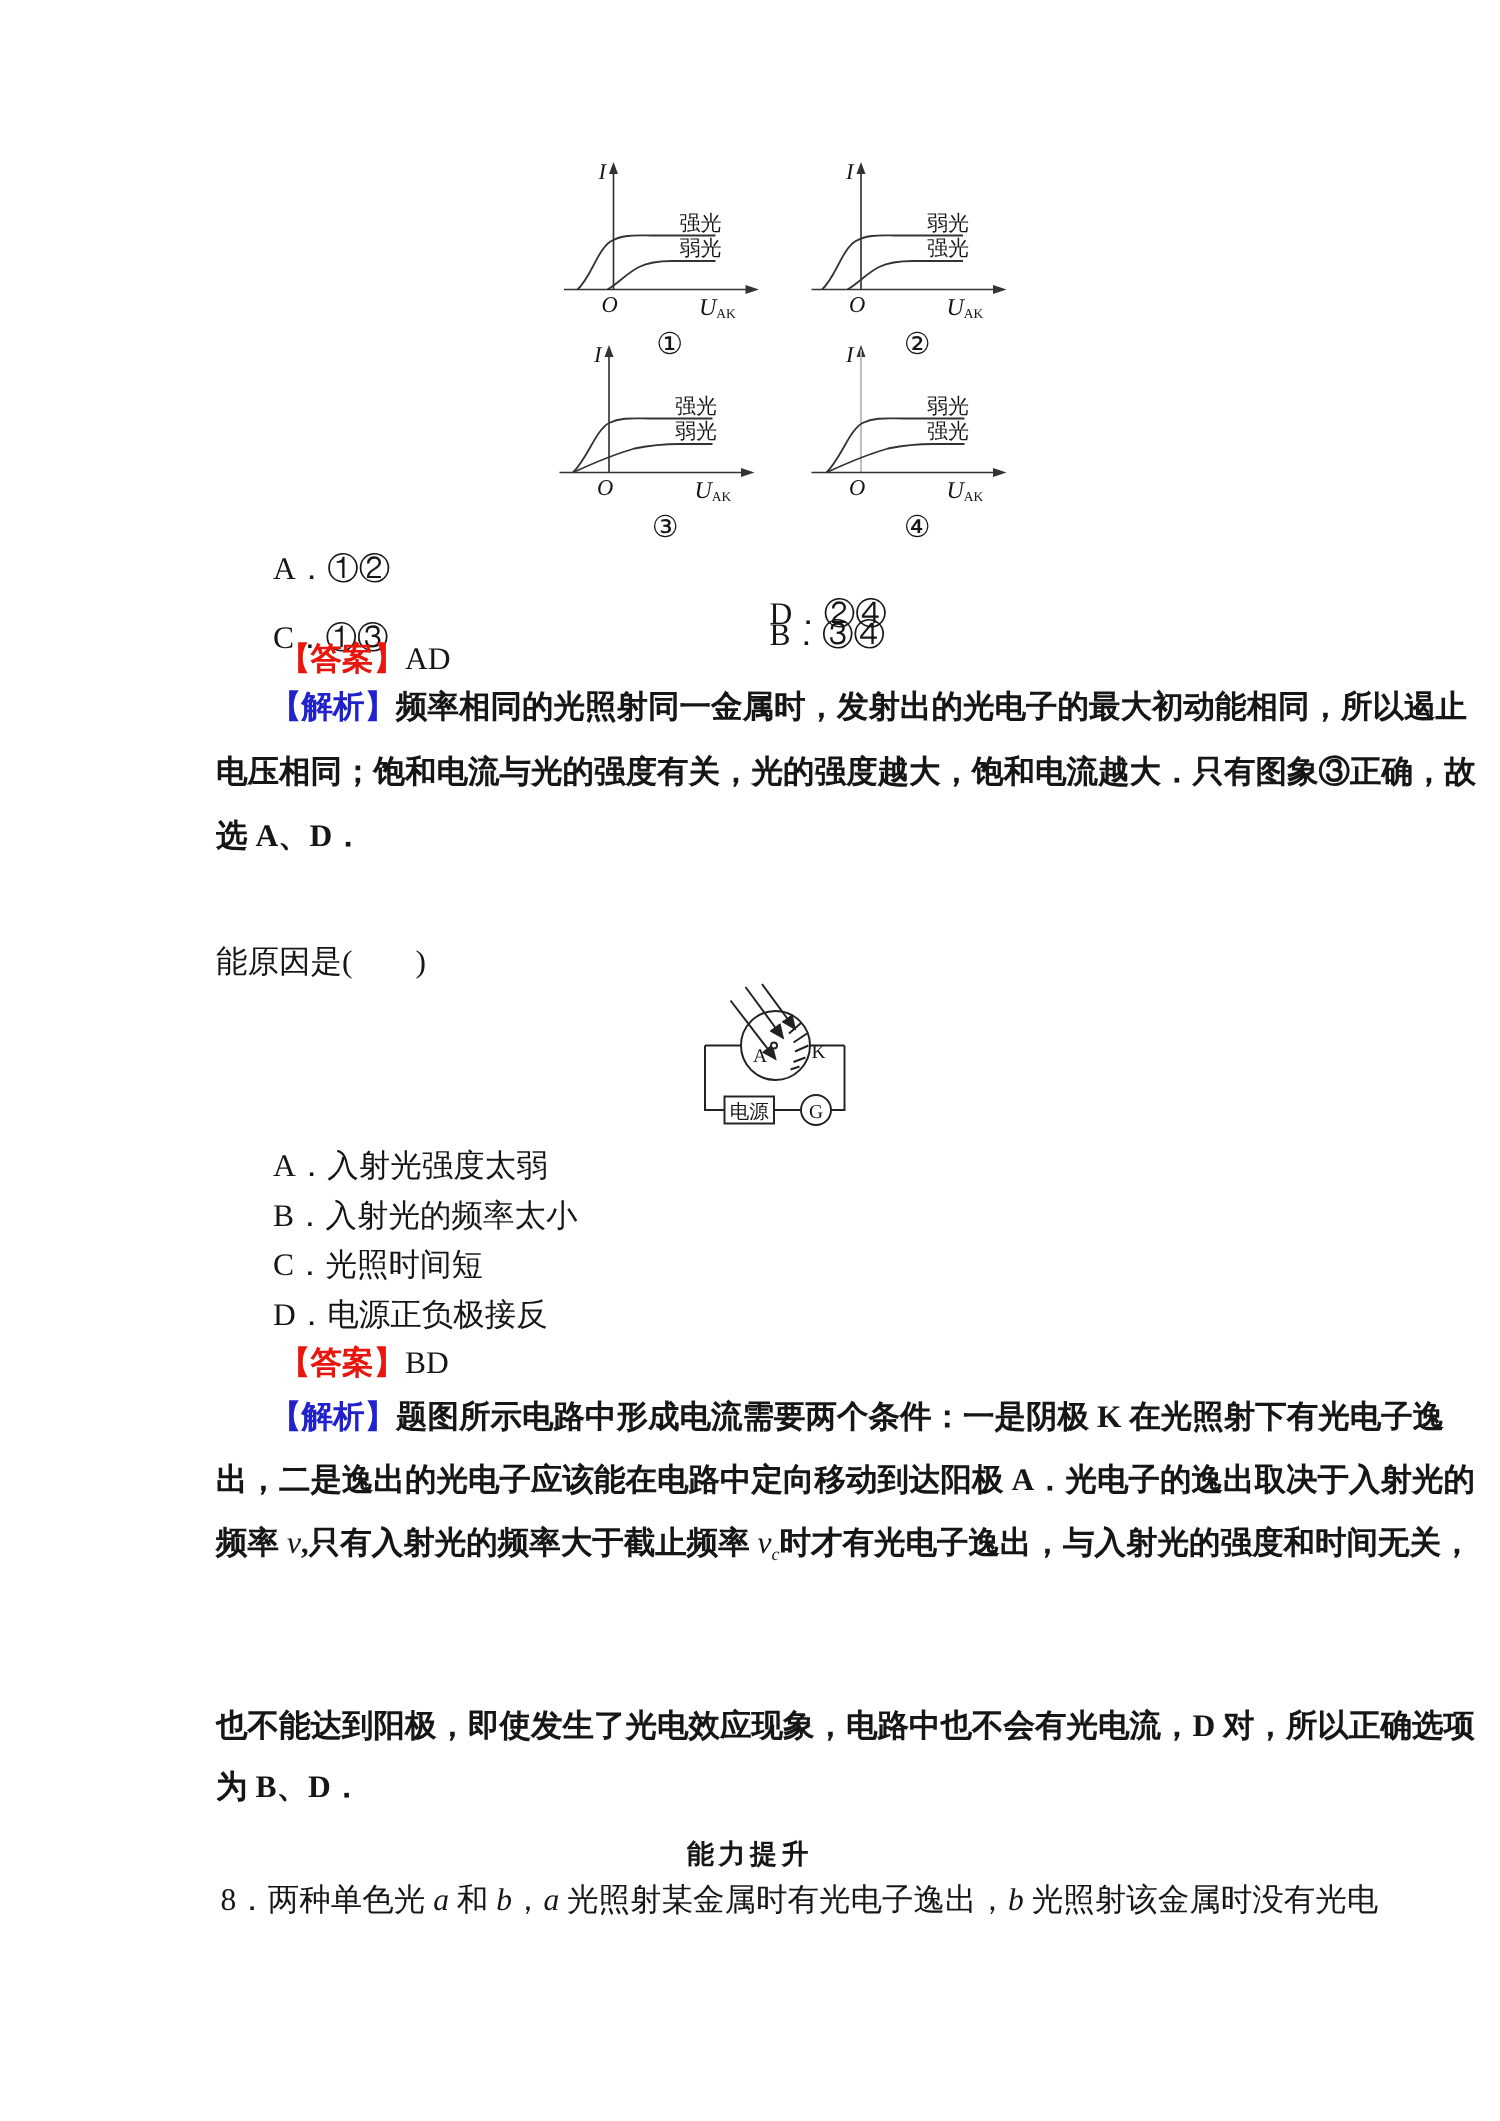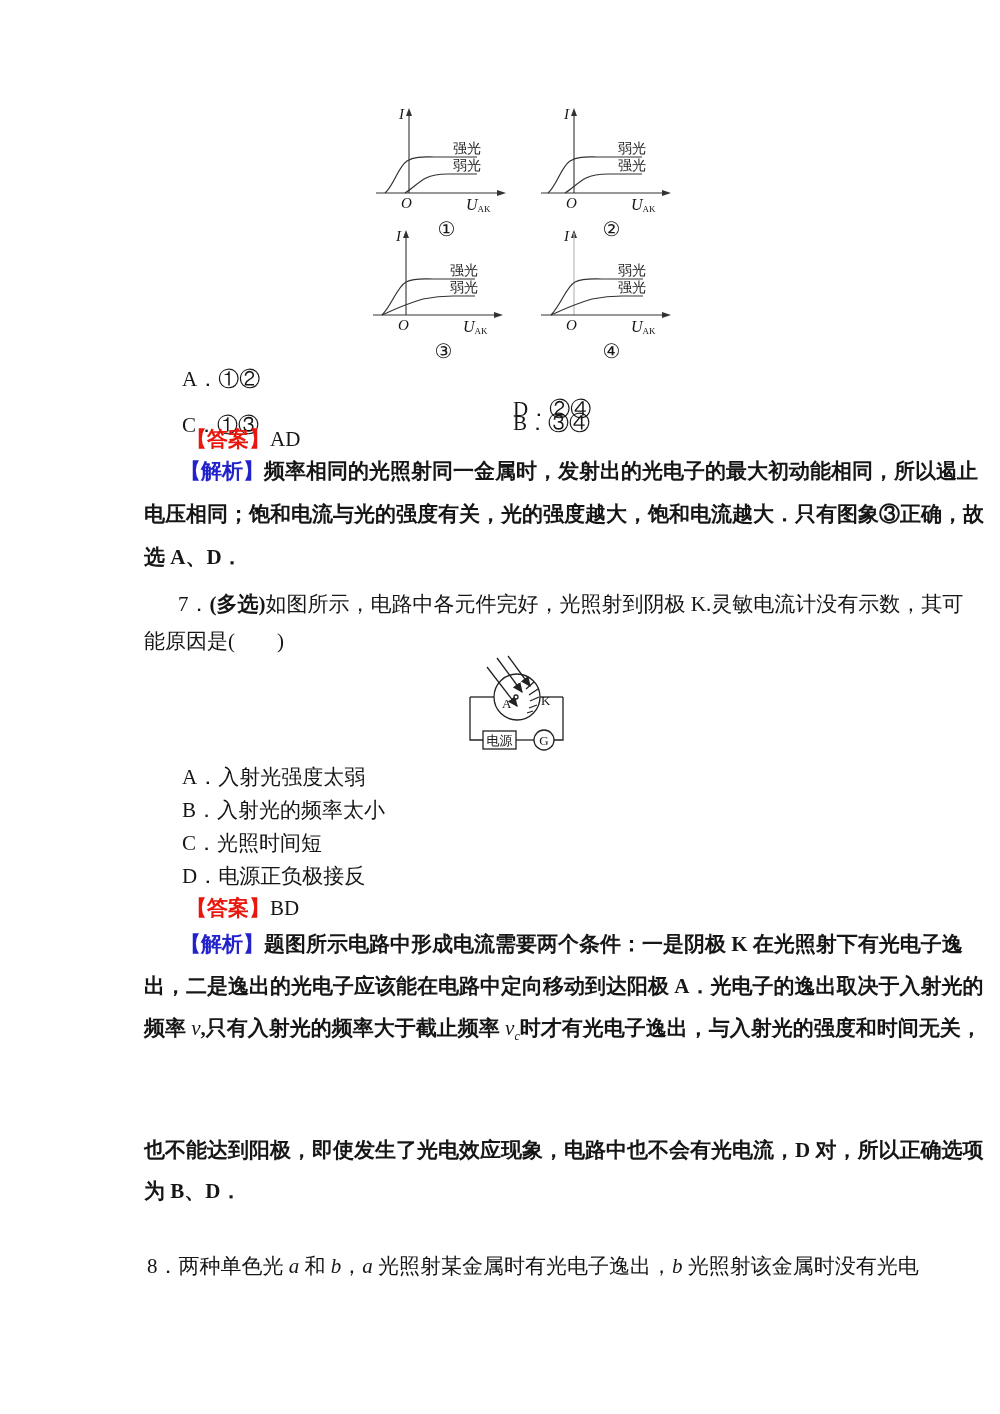--- a/index.html
+++ b/index.html
@@ -109,21 +109,20 @@
   <div class="line" style="left:513px;top:368px;margin-top:44px;"><span>B．</span><span>③④</span></div>
   <div class="line" style="left:182px;top:398px;margin-top:16px;"><span>C．</span><span>①③</span></div>
   <div class="line" style="left:513px;top:398px;"><span>D．</span><span>②④</span></div>
 
   <div class="line" style="left:186px;top:428px;"><span class="anslbl">【答案】</span><span>AD</span></div>
 
   <div class="line hei" style="left:180px;top:460px;"><span class="analbl">【解析】</span><span>频率相同的光照射同一金属时，发射出的光电子的最大初动能相同，所以遏止</span></div>
   <div class="line hei" style="left:144px;top:503px;">电压相同；饱和电流与光的强度有关，光的强度越大，饱和电流越大．只有图象③正确，故</div>
   <div class="line hei" style="left:144px;top:546px;">选 A、D．</div>
 
-  <div class="line" style="left:178px;top:593px;"><span>7．</span><span class="boldtag">(多选)</span><span>如图所示，电路中各元件完好，光照射到阴极 K.灵敏电流计没有示数，其可</span></div>
   <div class="line" style="left:144px;top:630px;">能原因是(　　)</div>
 
   <div style="position:absolute;left:440px;top:655px;">
     <svg width="140" height="100" viewBox="0 0 140 100">
       <defs>
         <marker id="ah" markerWidth="9" markerHeight="7" refX="7" refY="3.5" orient="auto">
           <polygon points="0,0 8,3.5 0,7" fill="#222"></polygon>
         </marker>
       </defs>
       <path class="w" d="M30,42 L54,42"></path>
@@ -152,16 +151,17 @@
   <div class="line" style="left:182px;top:865px;"><span>D．</span><span>电源正负极接反</span></div>
 
   <div class="line" style="left:186px;top:897px;"><span class="anslbl">【答案】</span><span>BD</span></div>
 
   <div class="line hei" style="left:180px;top:933px;"><span class="analbl">【解析】</span><span>题图所示电路中形成电流需要两个条件：一是阴极 K 在光照射下有光电子逸</span></div>
   <div class="line hei" style="left:144px;top:975px;">出，二是逸出的光电子应该能在电路中定向移动到达阳极 A．光电子的逸出取决于入射光的</div>
   <div class="line hei" style="left:144px;top:1017px;"><span>频率 </span><span class="iv">v</span><span>,只有入射光的频率大于截止频率 </span><span class="iv">v</span><span class="sub">c</span><span>时才有光电子逸出，与入射光的强度和时间无关，</span></div>
   <div class="line hei" style="left:144px;top:1139px;">也不能达到阳极，即使发生了光电效应现象，电路中也不会有光电流，D 对，所以正确选项</div>
   <div class="line hei" style="left:144px;top:1180px;">为 B、D．</div>
 
+  <div class="sect" style="top:1224px;">能力提升</div>
 
   <div class="line" style="left:147px;top:1255px;"><span>8．</span><span>两种单色光 </span><span class="iv">a</span><span> 和 </span><span class="iv">b</span><span>，</span><span class="iv">a</span><span> 光照射某金属时有光电子逸出，</span><span class="iv">b</span><span> 光照射该金属时没有光电</span></div>
 
 </div>
 
 </body></html>

